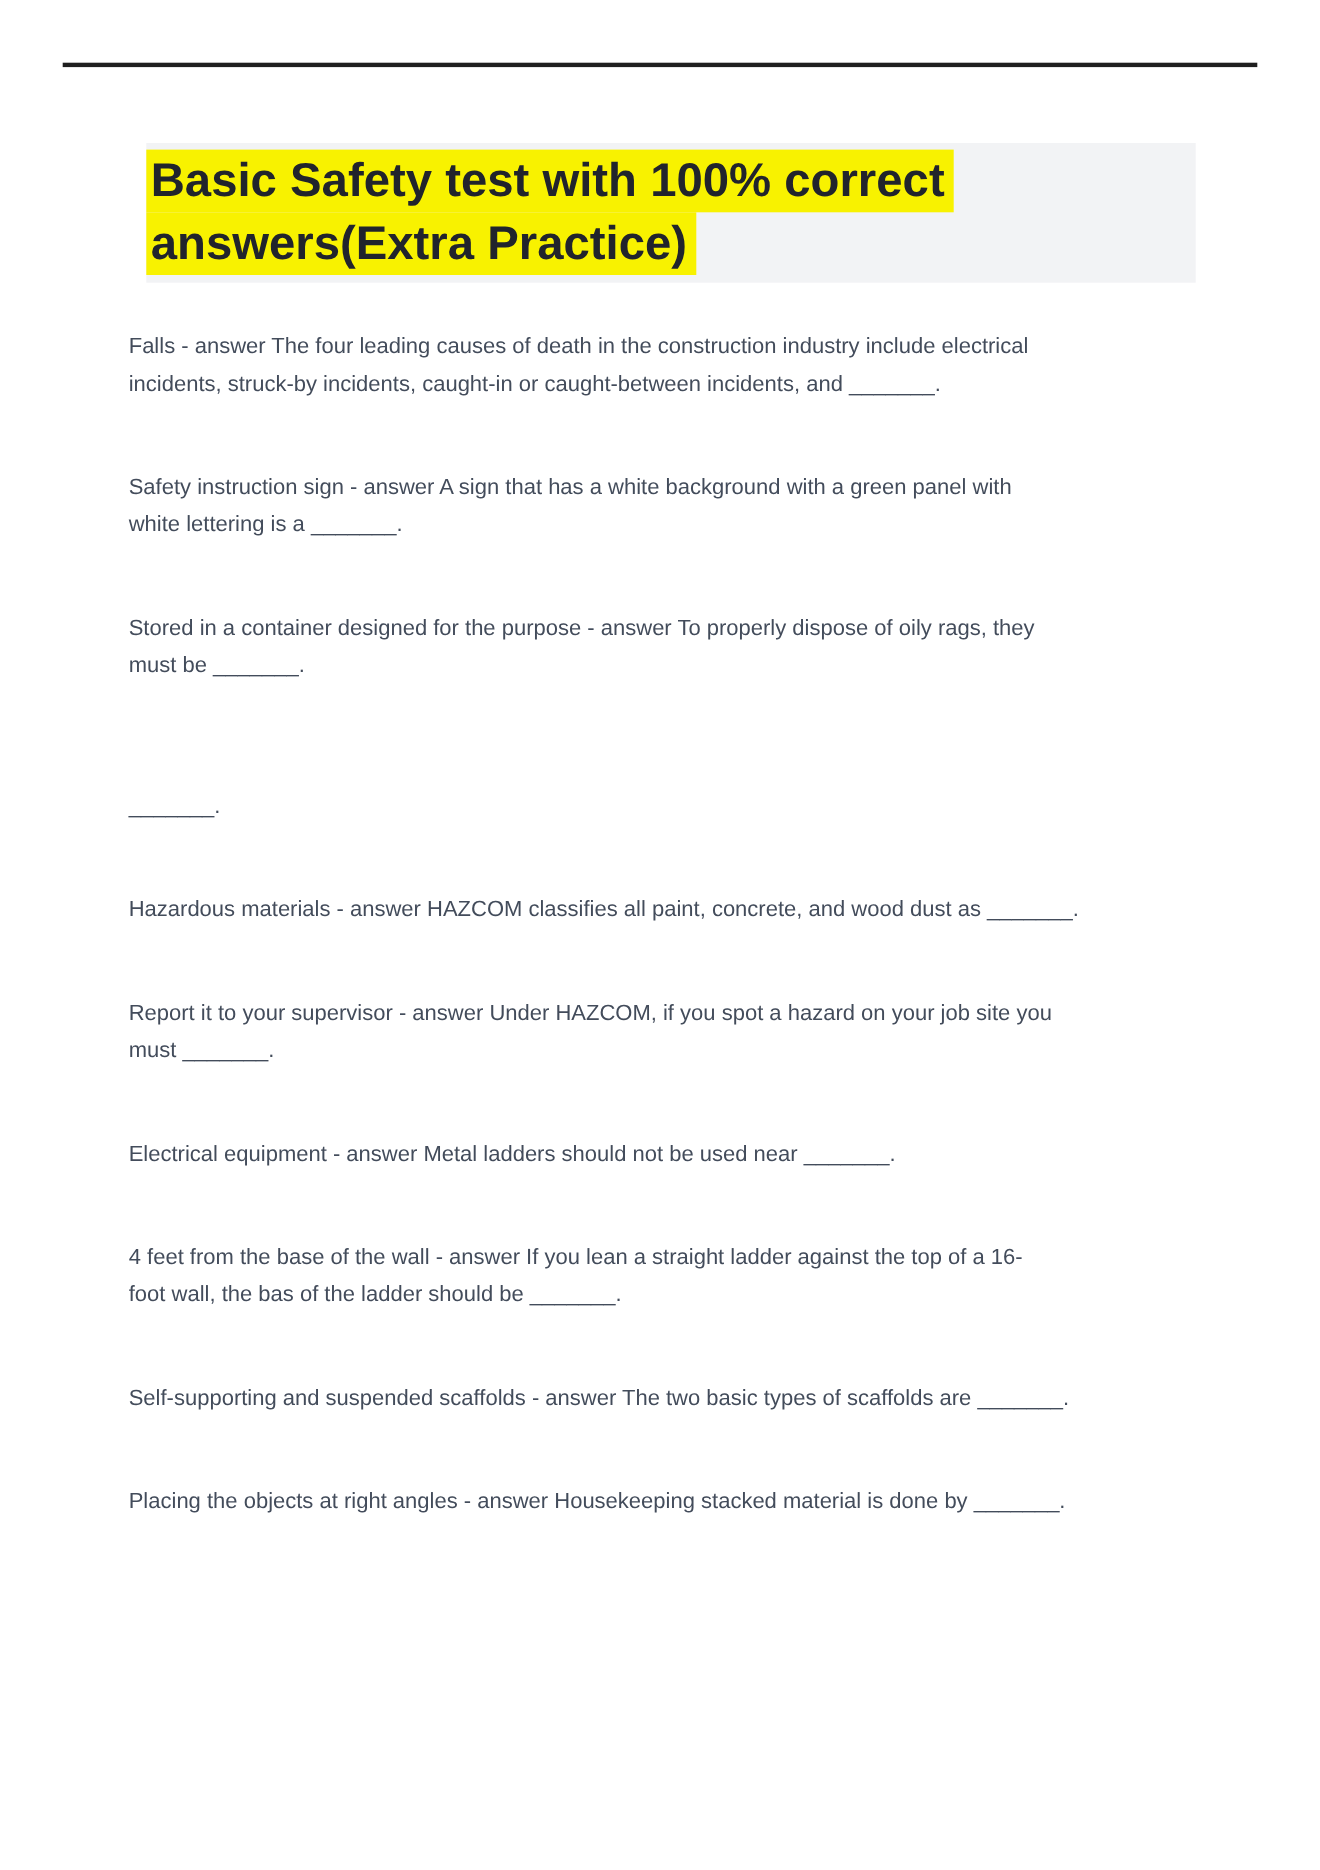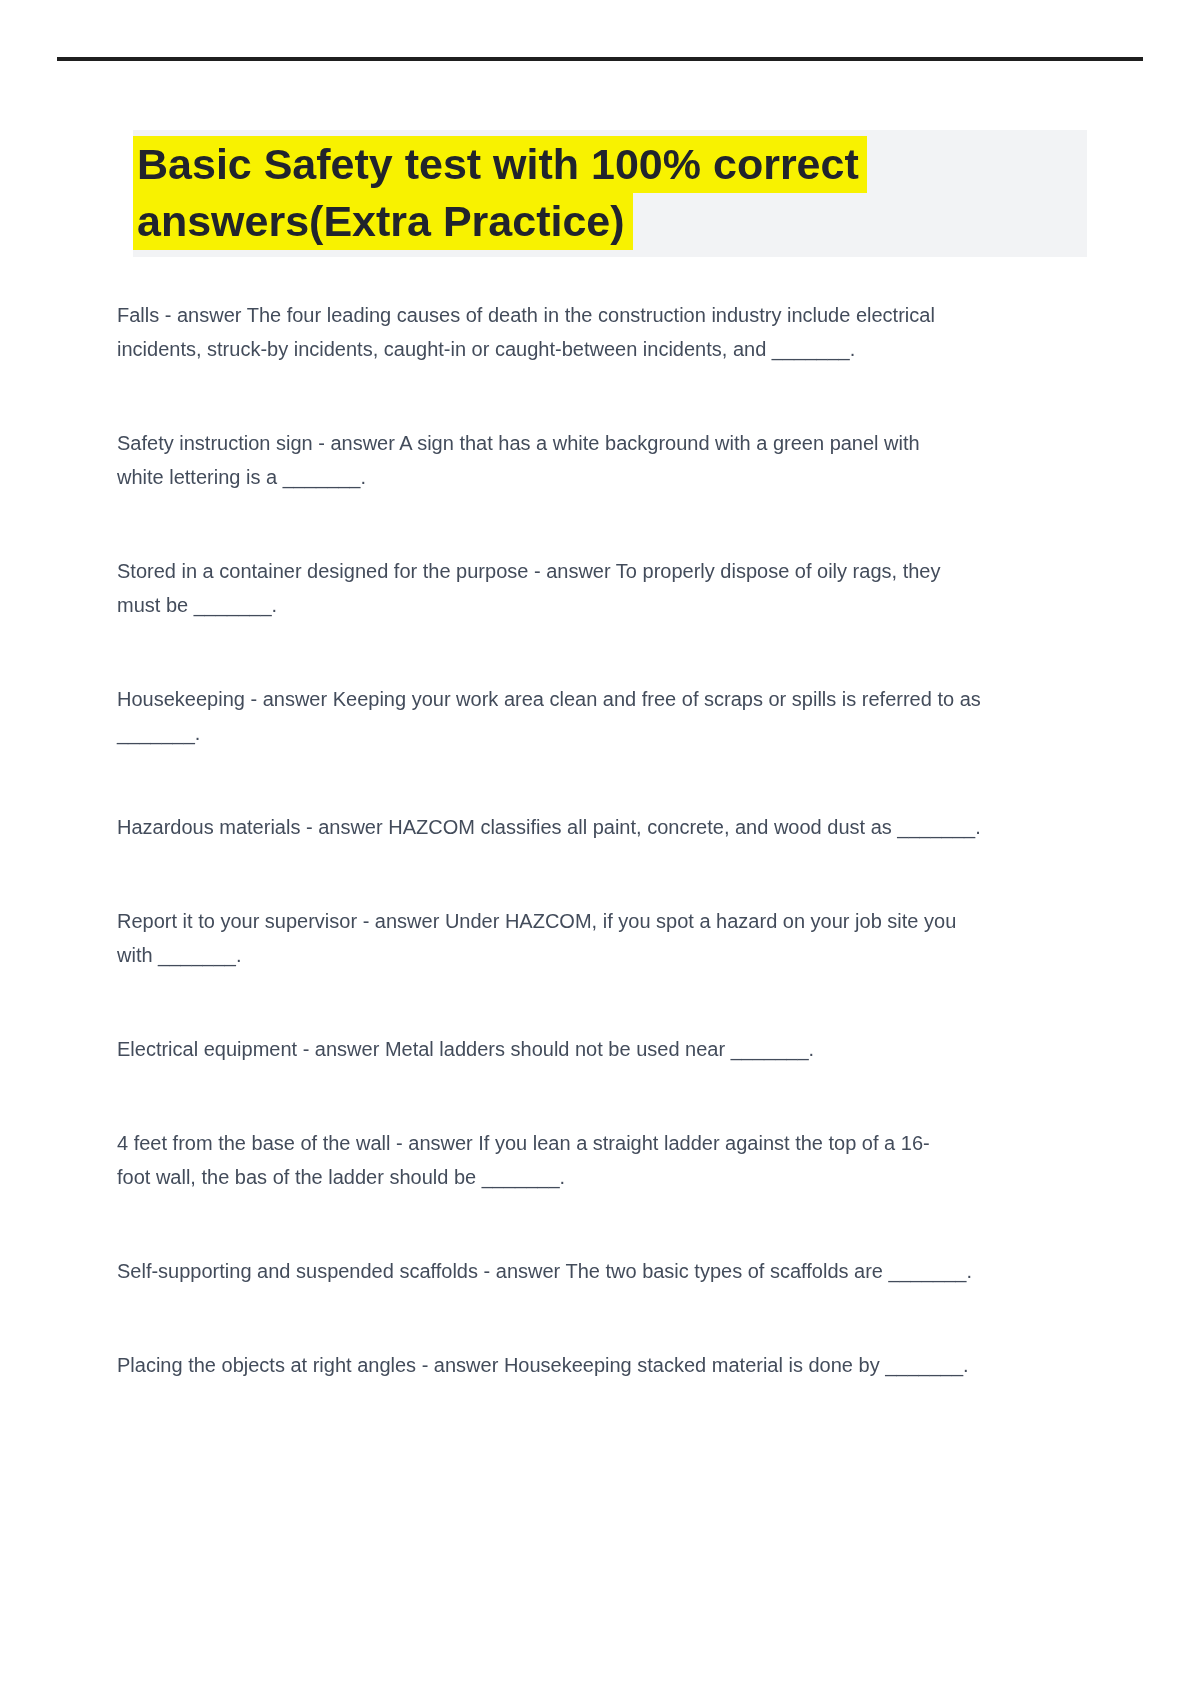--- a/index.html
+++ b/index.html
@@ -76,23 +76,23 @@
     <h1>
       <span class="hl">Basic Safety test with 100% correct</span>
       <span class="hl">answers(Extra Practice)</span>
     </h1>
   </div>
 
   <div class="qa-list">
       <p class="qa"><span>Falls - answer The four leading causes of death in the construction industry include electrical</span><br><span>incidents, struck-by incidents, caught-in or caught-between incidents, and _______.</span></p>
       <p class="qa"><span>Safety instruction sign - answer A sign that has a white background with a green panel with</span><br><span>white lettering is a _______.</span></p>
       <p class="qa"><span>Stored in a container designed for the purpose - answer To properly dispose of oily rags, they</span><br><span>must be _______.</span></p>
-      <p class="qa"><span>Housekeeping - answer Keeping your work area clean and free of scraps or spills is referred to as</span><br><span>_______.</span></p>
+      <p class="qa"><br><span>_______.</span></p>
       <p class="qa"><span>Hazardous materials - answer HAZCOM classifies all paint, concrete, and wood dust as _______.</span></p>
-      <p class="qa"><span>Report it to your supervisor - answer Under HAZCOM, if you spot a hazard on your job site you</span><br><span>with _______.</span></p>
+      <p class="qa"><span>Report it to your supervisor - answer Under HAZCOM, if you spot a hazard on your job site you</span><br><span>must _______.</span></p>
       <p class="qa"><span>Electrical equipment - answer Metal ladders should not be used near _______.</span></p>
       <p class="qa"><span>4 feet from the base of the wall - answer If you lean a straight ladder against the top of a 16-</span><br><span>foot wall, the bas of the ladder should be _______.</span></p>
       <p class="qa"><span>Self-supporting and suspended scaffolds - answer The two basic types of scaffolds are _______.</span></p>
       <p class="qa"><span>Placing the objects at right angles - answer Housekeeping stacked material is done by _______.</span></p>
     </div>
 
   <div class="rule rule-bottom"></div>
 </div>
 
 </body></html>

